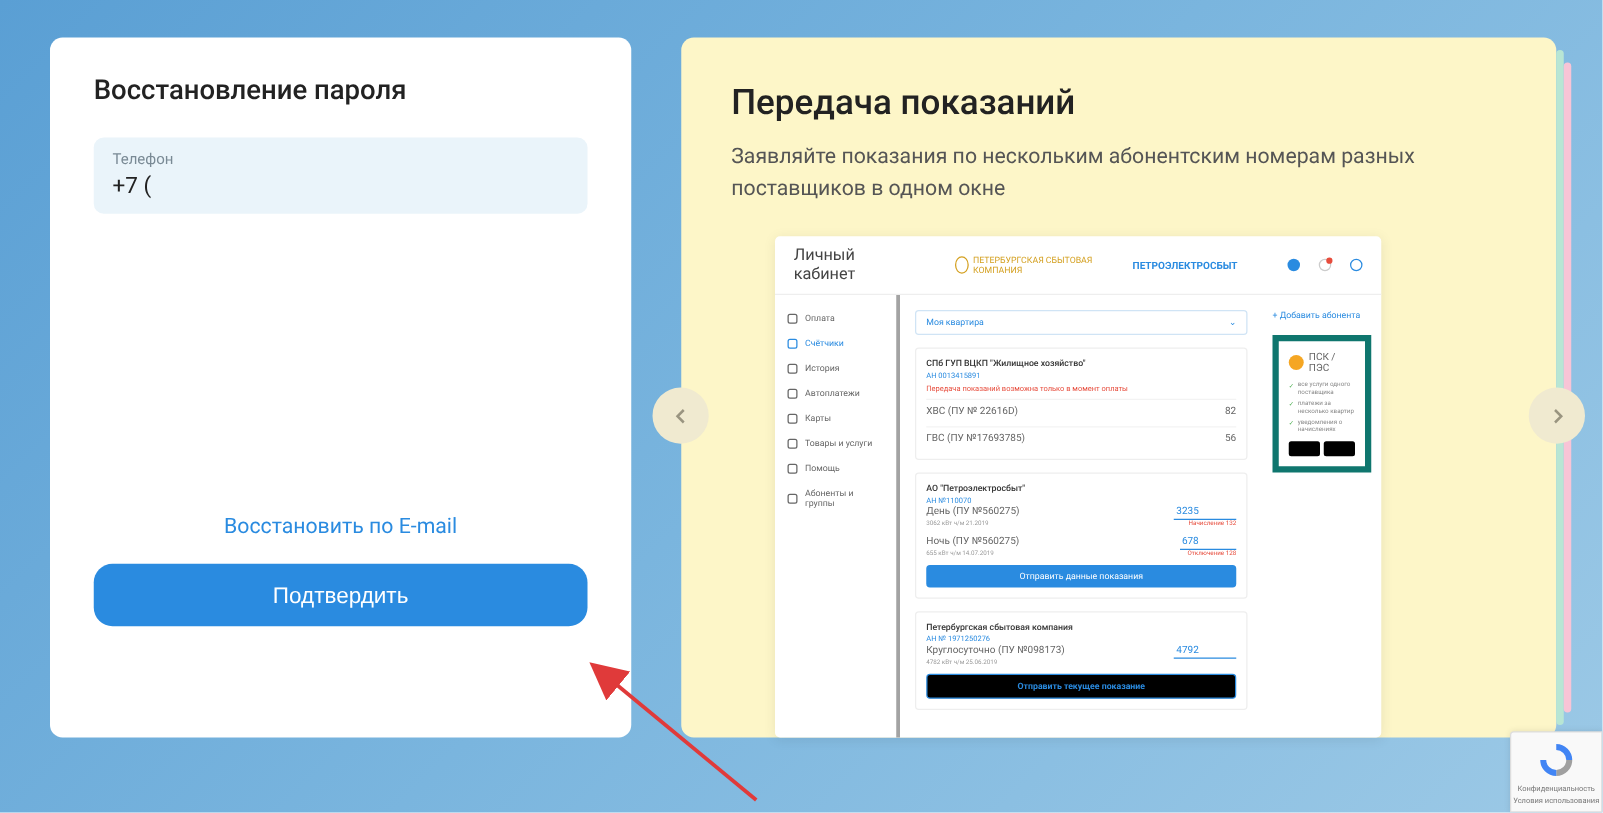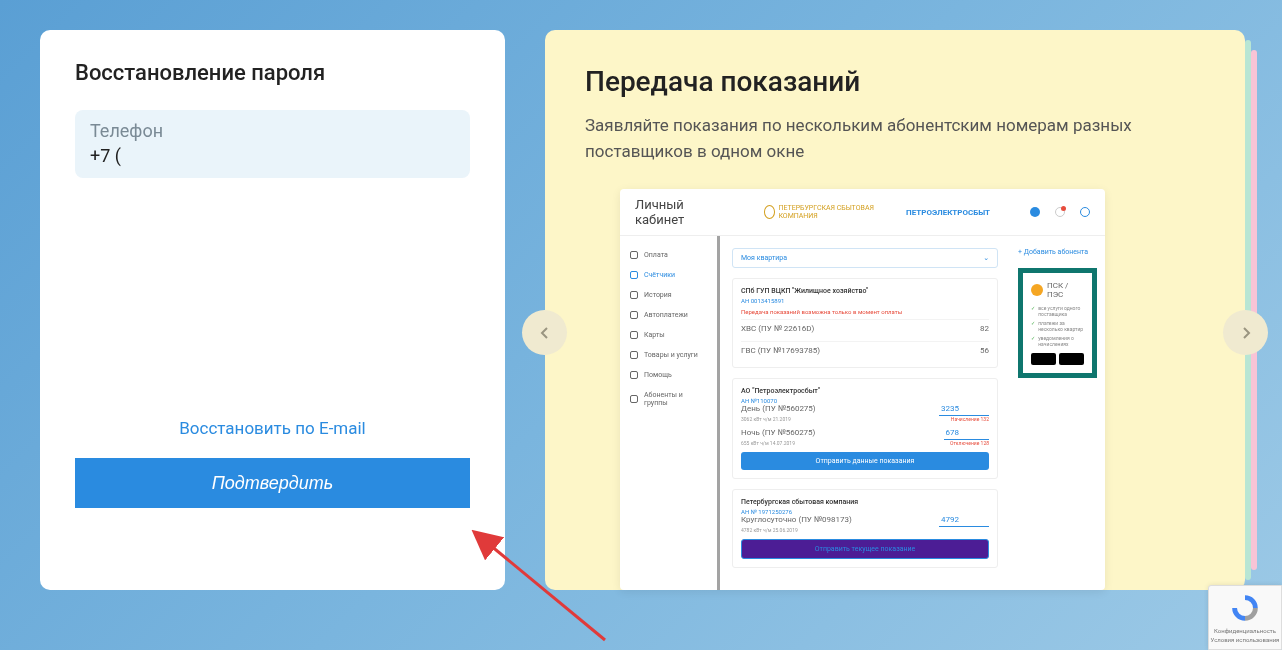--- a/index.html
+++ b/index.html
@@ -44,44 +44,43 @@
     margin-bottom: 25px;
   }
   .input-wrap {
     background: #eaf4fa;
     border-radius: 8px;
     padding: 10px 15px 12px;
     margin-bottom: 240px;
   }
   .input-label {
     color: #7a8a95;
-    font-size: 18px;
+    font-size: 12px;
     margin-bottom: 4px;
   }
   .input-value {
     color: #222;
     font-size: 18px;
   }
   .restore-link {
     color: #2a8be0;
     text-align: center;
     font-size: 17px;
     margin-bottom: 20px;
     cursor: pointer;
   }
   .confirm-btn {
     background: #2a8be0;
     color: #fff;
     border: none;
-    border-radius: 0;
+    border-radius: 15px;
     height: 50px;
     width: 100%;
     font-size: 18px;
     cursor: pointer;
-    font-style: italic;
   }
   
   .promo-card {
     background: #fdf6c8;
     border-radius: 10px;
     width: 700px;
     height: 560px;
     padding: 35px 40px 0;
     position: relative;
     flex-shrink: 0;
@@ -165,21 +164,21 @@
   .mock-block-title { font-size:7px; color:#333; font-weight:500;}
   .mock-block-sub { font-size:6px; color:#2a8be0; margin-top:2px;}
   .mock-red { color:#e74c3c; font-size:6px; margin-top:4px;}
   .mock-row { display:flex; justify-content:space-between; padding:4px 0; border-top:1px solid #f3f3f3; margin-top:4px;}
   .mock-tariff { margin-bottom:6px;}
   .mock-tariff-line { display:flex; justify-content:space-between; align-items:baseline;}
   .mock-tariff-val { color:#2a8be0; border-bottom:1px solid #2a8be0; padding:0 30px 2px 2px; font-size:8px;}
   .mock-tariff-sub { font-size:5px; color:#999;}
   .mock-tariff-red { font-size:5px; color:#e74c3c; text-align:right;}
   .mock-btn { background:#2a8be0; color:#fff; text-align:center; padding:5px; border-radius:3px; font-size:7px; margin-top:6px;}
-  .mock-btn.outline { background:#4c1d95; color:#2a8be0; border:1px solid #2a8be0;}
+  .mock-btn.outline { background:#000000; color:#2a8be0; border:1px solid #2a8be0;font-weight:bold;}
   .mock-right { width:95px; padding:12px 8px;}
   .mock-add { color:#2a8be0; font-size:7px; margin-bottom:12px;}
   .mock-prov { border:5px solid #0f766e; border-radius:0; padding:8px;}
   .mock-prov-head { display:flex; align-items:center; gap:4px; font-size:8px; margin-bottom:6px;}
   .mock-prov-head::before{content:'';width:12px;height:12px;background:#f5a623;border-radius:50%;flex-shrink:0;}
   .mock-check { font-size:5px; color:#888; margin-bottom:3px; display:flex; gap:3px;}
   .mock-check::before{content:'✓'; color:#4caf50;}
   .mock-stores { display:flex; gap:3px; margin-top:6px;}
   .mock-store { background:#000; border-radius:2px; width:36px; height:12px;}
   

